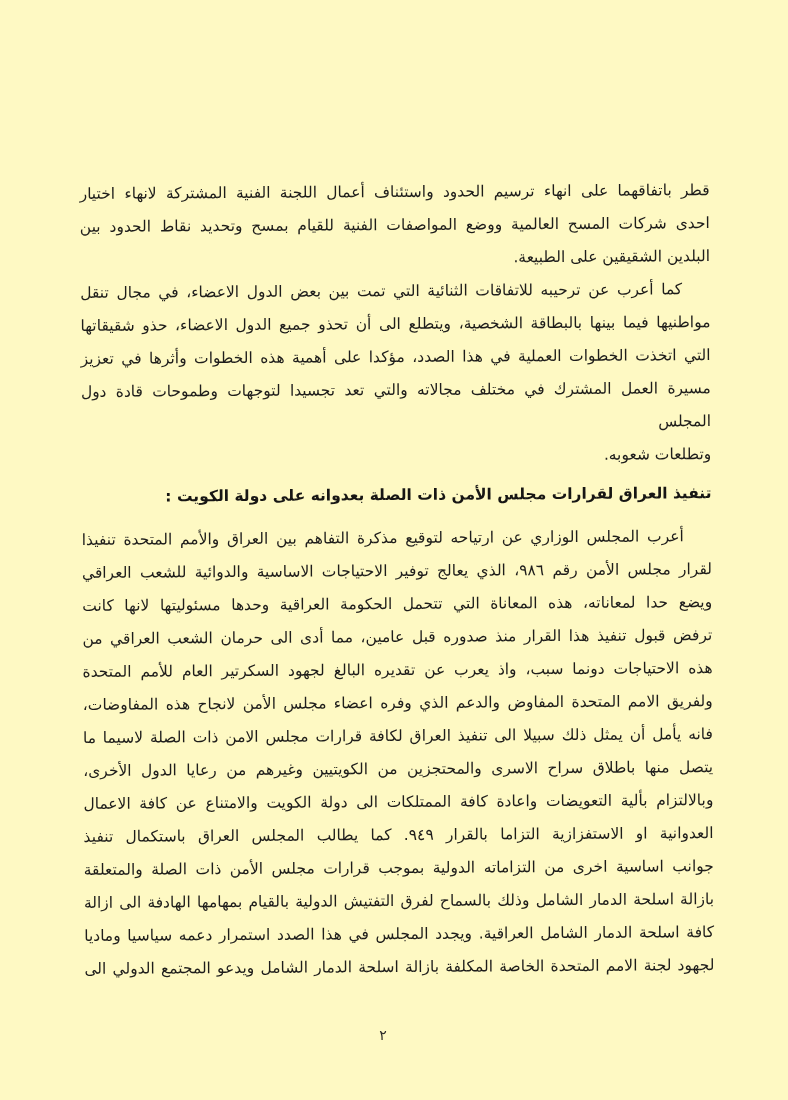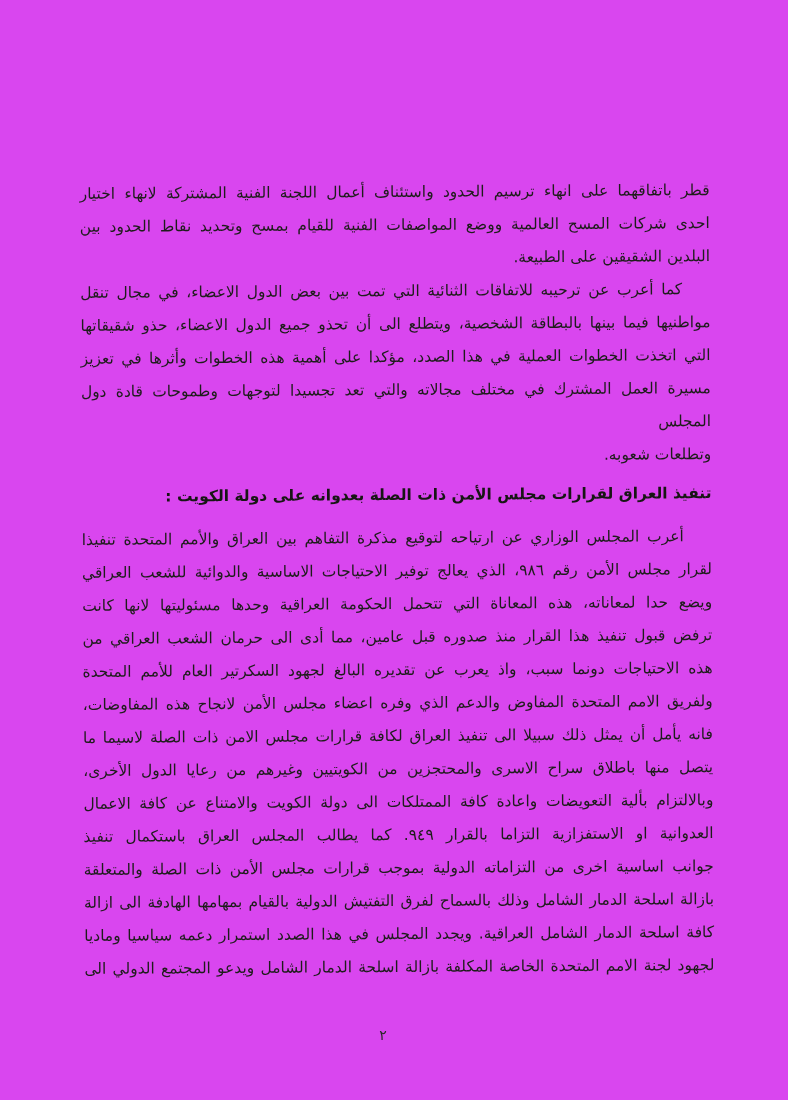--- a/index.html
+++ b/index.html
@@ -9,21 +9,21 @@
   body {
     position: relative;
     background: #fdfdfb;
     overflow: hidden;
     font-family: "DejaVu Sans", sans-serif;
     color: #1e1d1b;
   }
   .scan-page {
     position: absolute;
     inset: 0;
-    background: #d946ef;
+    background: #fef9c3;
   }
   .text-block {
     position: absolute;
     top: 176px;
     right: 76px;
     width: 630px;
     direction: rtl;
     unicode-bidi: embed;
     font-size: 15.5px;
     line-height: 33px;

